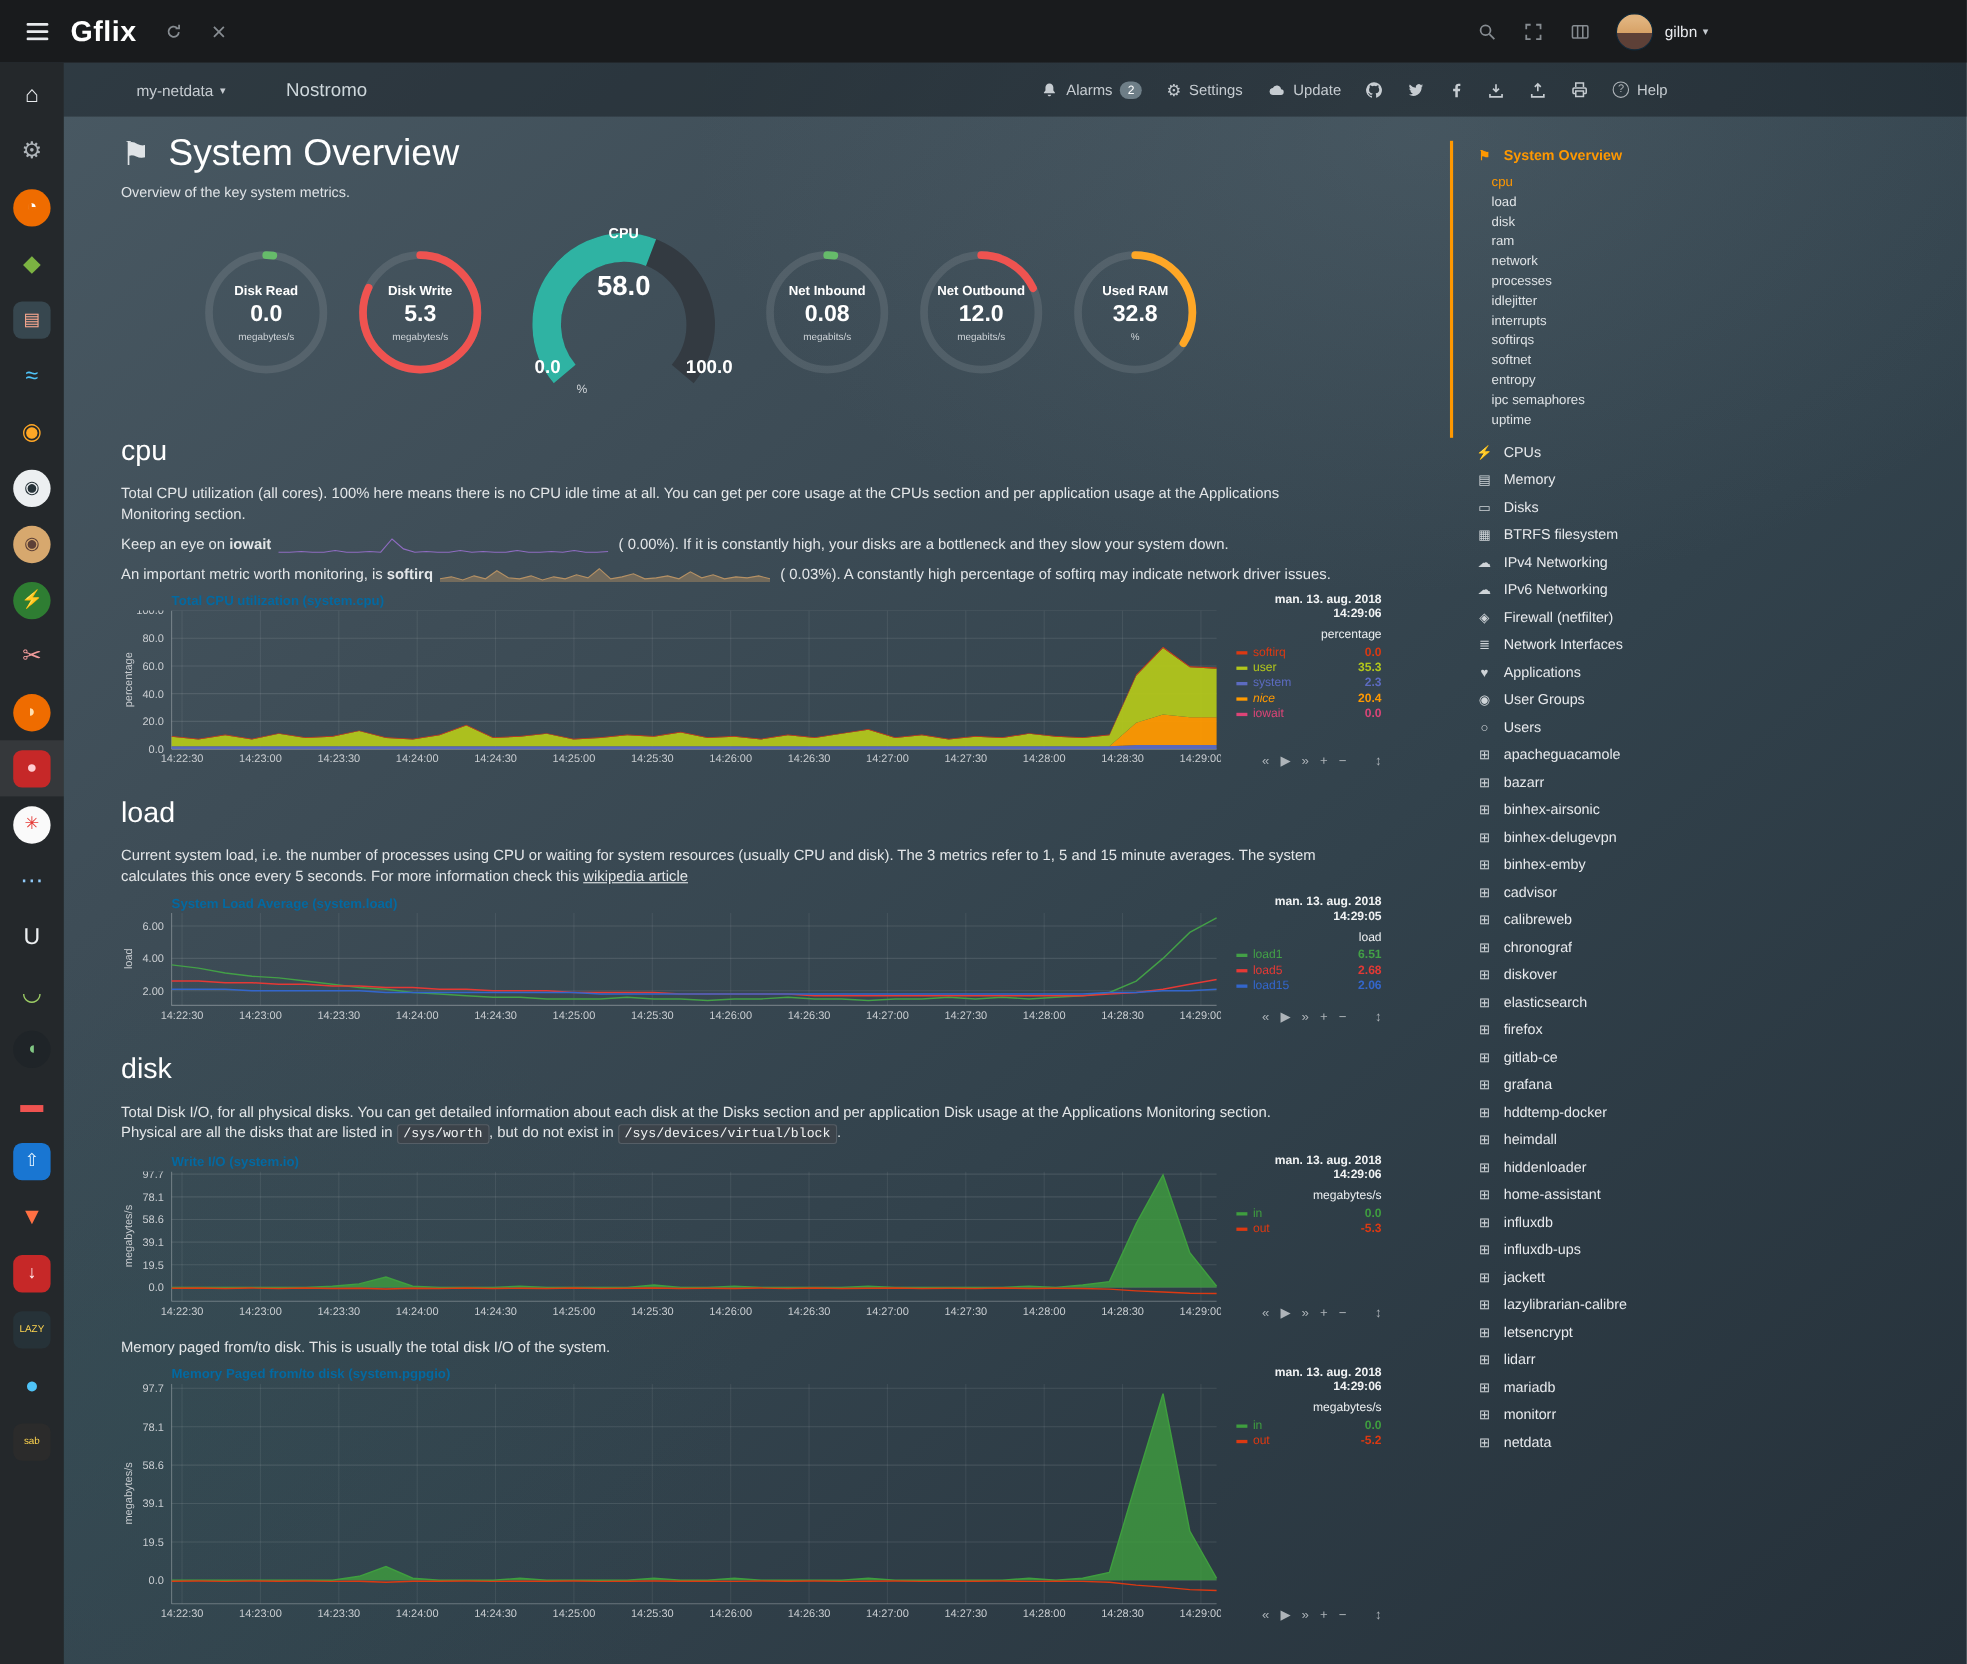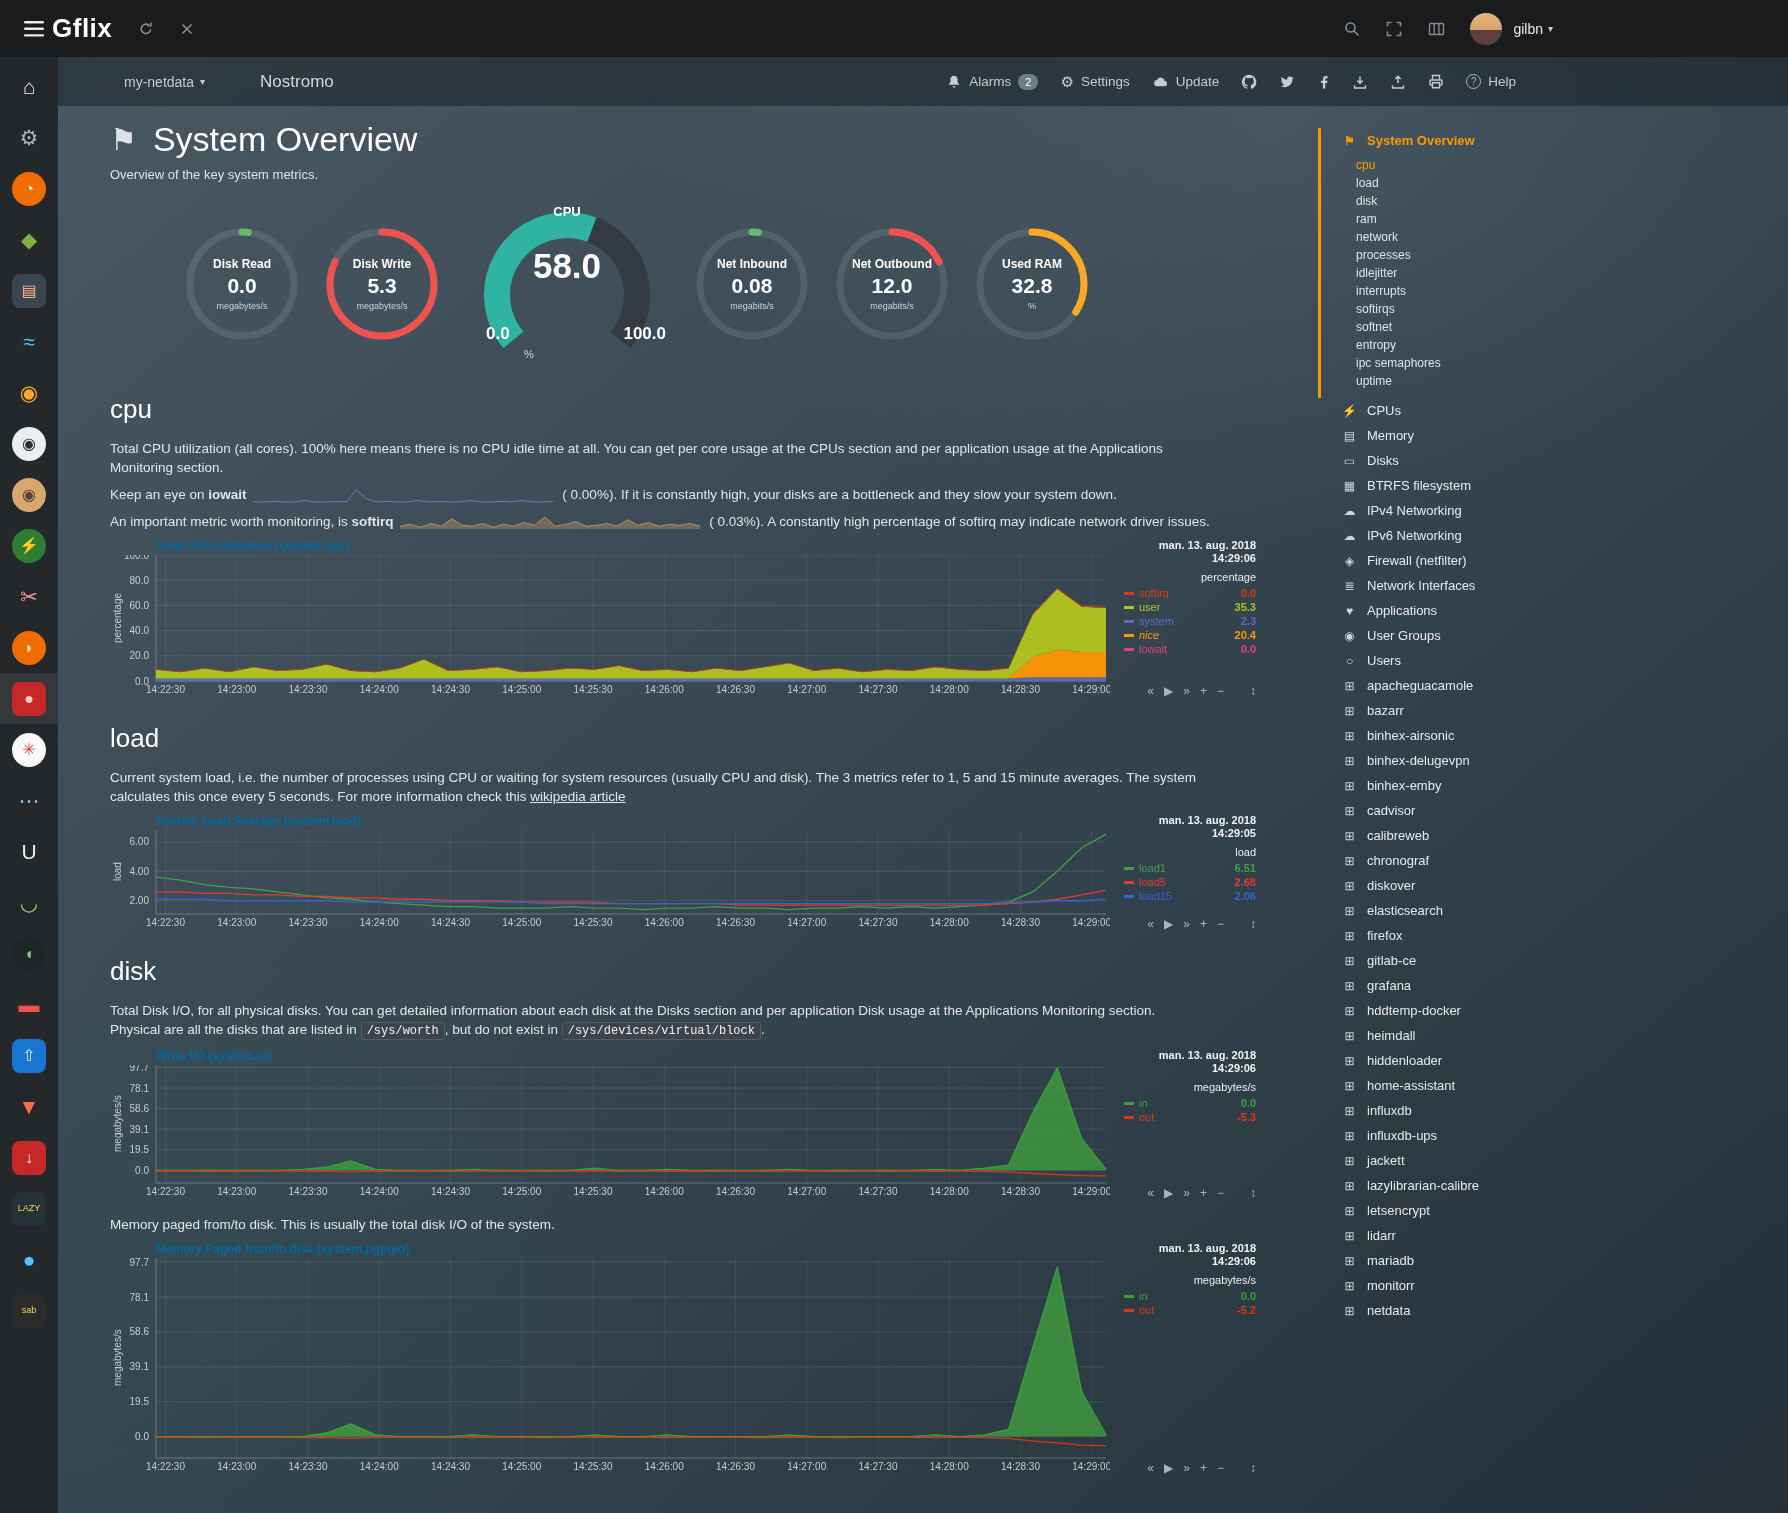--- a/index.html
+++ b/index.html
@@ -8,21 +8,21 @@
     font-family:"Liberation Sans",sans-serif;color:#e6e6e6;
     background:
       radial-gradient(1100px 700px at 72% 8%, rgba(110,130,140,0.22), transparent 60%),
       radial-gradient(900px 700px at 8% 85%, rgba(45,80,85,0.30), transparent 60%),
       linear-gradient(140deg,#4a5a64 0%,#3e4d57 30%,#32424c 60%,#253039 100%);
   }
   svg{display:block}
   
   .topbar{position:absolute;left:0;top:0;width:100%;height:57px;background:#191b1d;display:flex;align-items:center;z-index:9;padding-left:18px}
   .tb-burger{width:34px;height:34px;display:flex;align-items:center;justify-content:center;cursor:pointer}
-  .tb-title{margin-left:0;font-size:26px;font-weight:bold;color:#fff;letter-spacing:.5px}
+  .tb-title{margin-left:12px;font-size:26px;font-weight:bold;color:#fff;letter-spacing:.5px}
   .tb-ic{margin-left:26px;display:flex;align-items:center;justify-content:center;cursor:pointer;opacity:.85}
   .tb-spacer{flex:1}
   .tb-avatar{width:34px;height:34px;border-radius:50%;margin-left:24px;background:linear-gradient(180deg,#e0b27c 18%,#d7a267 52%,#5d4037 53%);border:1px solid #10293a;cursor:pointer}
   .tb-user{margin:0 235px 0 10px;font-size:14px;color:#e8eaed;display:flex;align-items:center;gap:5px;cursor:pointer}
   .caret{font-size:10px;color:#c6ccd1}
   
   .ndbar{position:absolute;left:58px;top:57px;right:0;height:49px;background:rgba(12,17,21,0.42);display:flex;align-items:center;z-index:8;padding-left:66px;font-size:13.5px;color:#c6ccd1}
   .nd-dd{display:flex;align-items:center;gap:6px;cursor:pointer;font-size:14px}
   .nd-host{margin-left:55px;font-size:17px;color:#cfd8dc}
   .nd-right{margin-left:auto;display:flex;align-items:center;gap:22px;padding-right:272px}
@@ -51,21 +51,21 @@
   b{font-weight:bold}
   
   #gauges-row{display:flex;align-items:center;justify-content:space-between;width:910px;margin:18px 0 0 72px}
   .ring{position:relative;width:120px;height:120px;cursor:pointer}
   .ring-txt{position:absolute;inset:0;display:flex;flex-direction:column;align-items:center;justify-content:center;pointer-events:none}
   .ring-title{font-size:12px;font-weight:bold;color:#fff;margin-bottom:3px}
   .ring-value{font-size:21px;font-weight:bold;color:#fff}
   .ring-unit{font-size:9px;color:#cfd4d8;margin-top:3px}
   .cpugauge{position:relative;width:210px;height:168px;cursor:pointer}
   .cg-title{position:absolute;top:4px;width:100%;text-align:center;font-size:13px;font-weight:bold;color:#fff}
-  .cg-value{position:absolute;top:46px;width:100%;text-align:center;font-size:35px;font-weight:bold;color:#fff}
+  .cg-value{position:absolute;top:46px;width:100%;text-align:center;font-size:25px;font-weight:bold;color:#fff}
   .cg-min{position:absolute;left:24px;top:124px;font-size:17px;font-weight:bold;color:#fff}
   .cg-max{position:absolute;right:6px;top:124px;font-size:17px;font-weight:bold;color:#fff}
   .cg-unit{position:absolute;left:62px;top:148px;font-size:11px;color:#cfd4d8}
   
   .chart{position:relative;width:1146px;margin-top:6px}
   .chart-title{position:absolute;left:46px;top:0;font-size:12px;font-weight:bold;color:#0369a1}
   .chart-ylab{position:absolute;left:2px;top:16px;writing-mode:vertical-rl;transform:rotate(180deg);font-size:10px;color:#c9cdd1;display:flex;align-items:center;justify-content:center}
   .chart-svg{position:absolute;left:0}
   .chart-svg text{fill:#c9cdd1;font-size:10px;font-family:"Liberation Sans",sans-serif}
   .chart-legend{position:absolute;right:0;top:0;width:132px}

